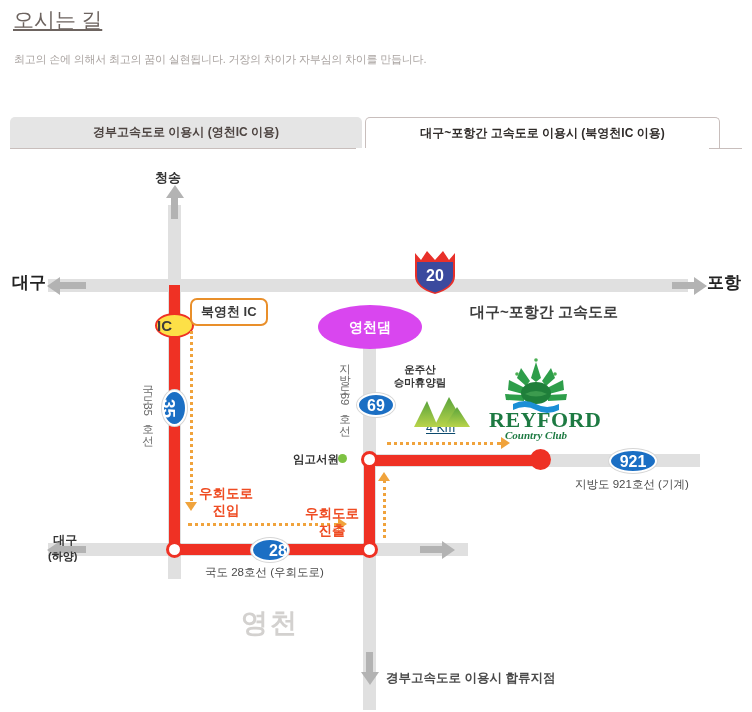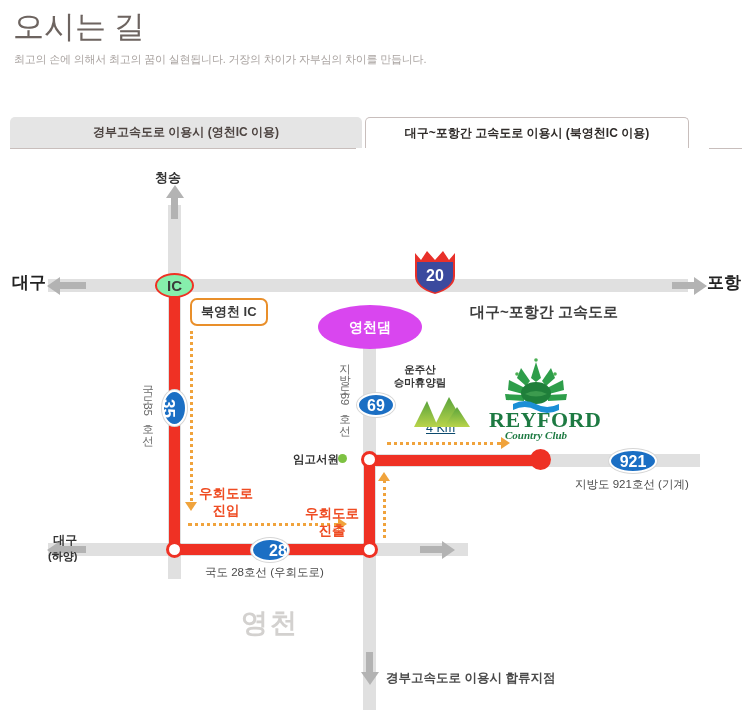--- a/index.html
+++ b/index.html
@@ -19,25 +19,26 @@
   
   #page-header {
     position: absolute;
     left: 0; top: 0;
     width: 752px;
   }
   #page-title {
     position: absolute;
     left: 13px; top: 6px;
     font-family: "Liberation Serif", "DejaVu Serif", serif;
-    font-size: 31px;
+    font-size: 21px;
     font-weight: 400;
     color: #6d6460;
     letter-spacing: 0px;
     white-space: nowrap;
+    text-decoration: underline;
   }
   #page-subtitle {
     position: absolute;
     left: 14px; top: 52px;
     font-size: 11px;
     color: #a9a3a0;
     letter-spacing: -0.2px;
     white-space: nowrap;
   }
 
@@ -62,21 +63,21 @@
     white-space: nowrap;
   }
   .tab.inactive {
     left: 0;
     width: 352px;
     background: #e5e5e5;
     color: #4d4441;
   }
   .tab.active {
     left: 355px;
-    width: 324px;
+    width: 355px;
     background: #ffffff;
     border: 1px solid #c8bebc;
     border-bottom: none;
     color: #2f2b29;
   }
   #tab-underline {
     position: absolute;
     left: 10px; top: 148px;
     width: 732px;
     height: 1px;
@@ -194,28 +195,28 @@
     border-radius: 50%;
     background: #ffffff;
     border: 3px solid #ef3124;
     box-sizing: border-box;
   }
   
   #ic-node {
     position: absolute;
     width: 39px; height: 25px;
     border-radius: 50%;
-    background: #86efac;
+    background: #fde047;
     border: 2px solid #ef3124;
     box-sizing: border-box;
-    text-align: center;
     line-height: 21px;
     font-size: 15px;
     font-weight: bold;
     color: #3b3b3b;
+    margin-top: 40px;
   }
   
   #dest-dot {
     position: absolute;
     width: 21px; height: 21px;
     border-radius: 50%;
     background: #ee3124;
   }
 
   

